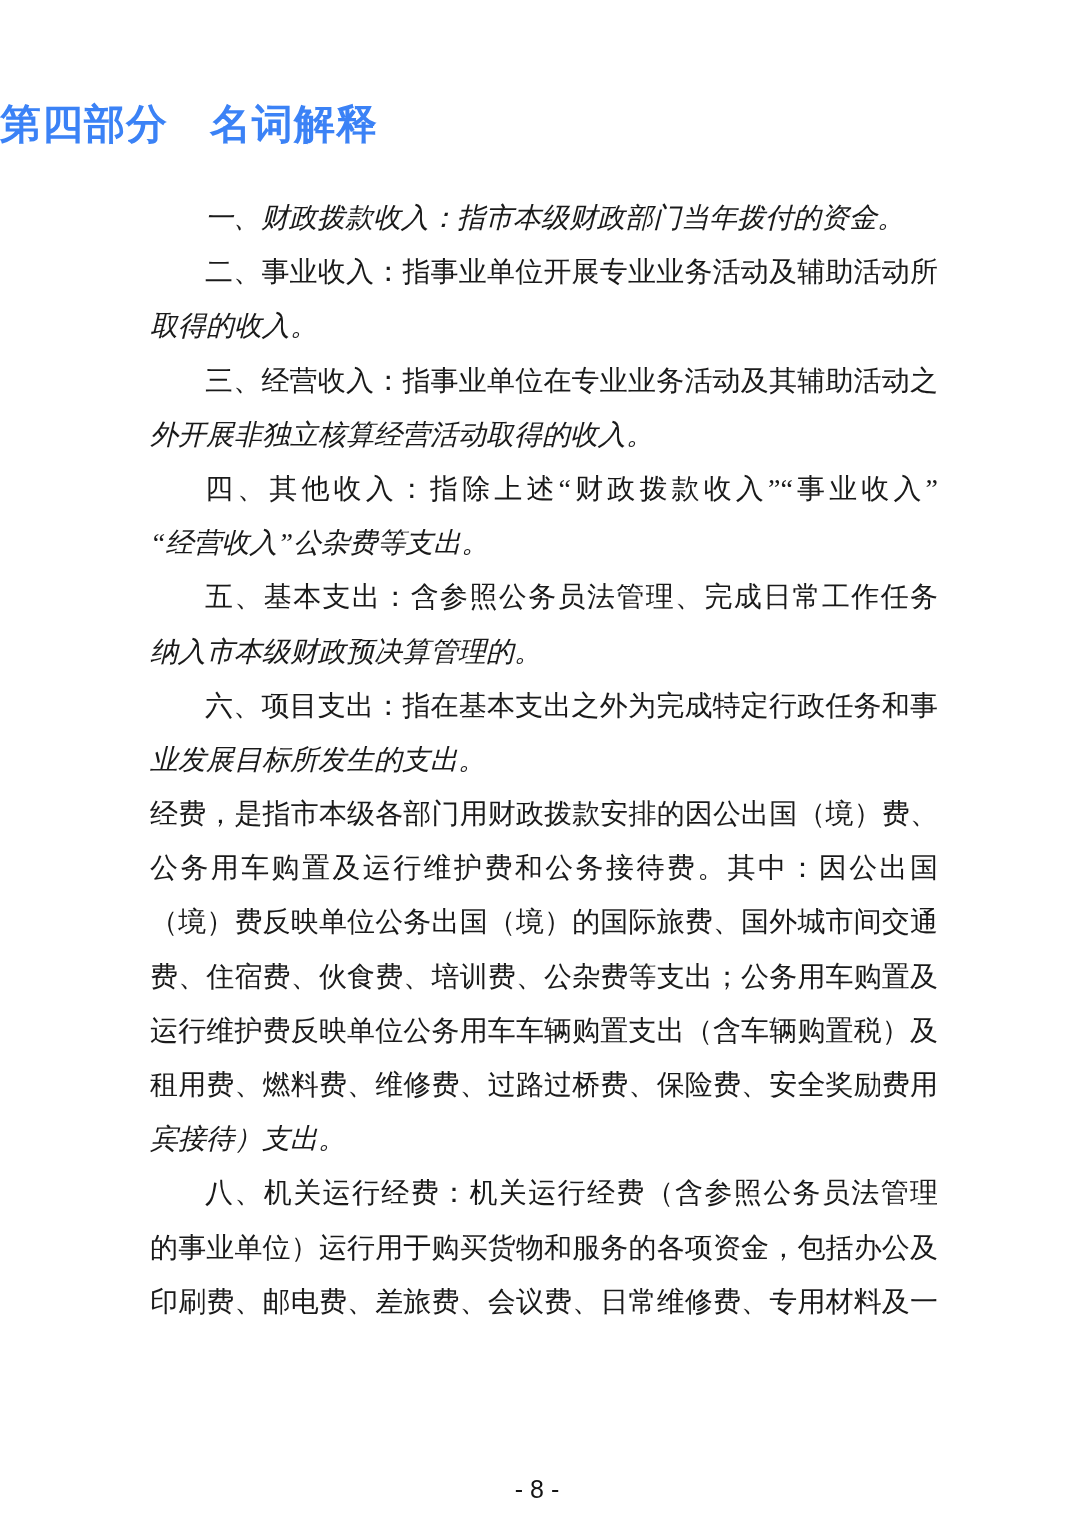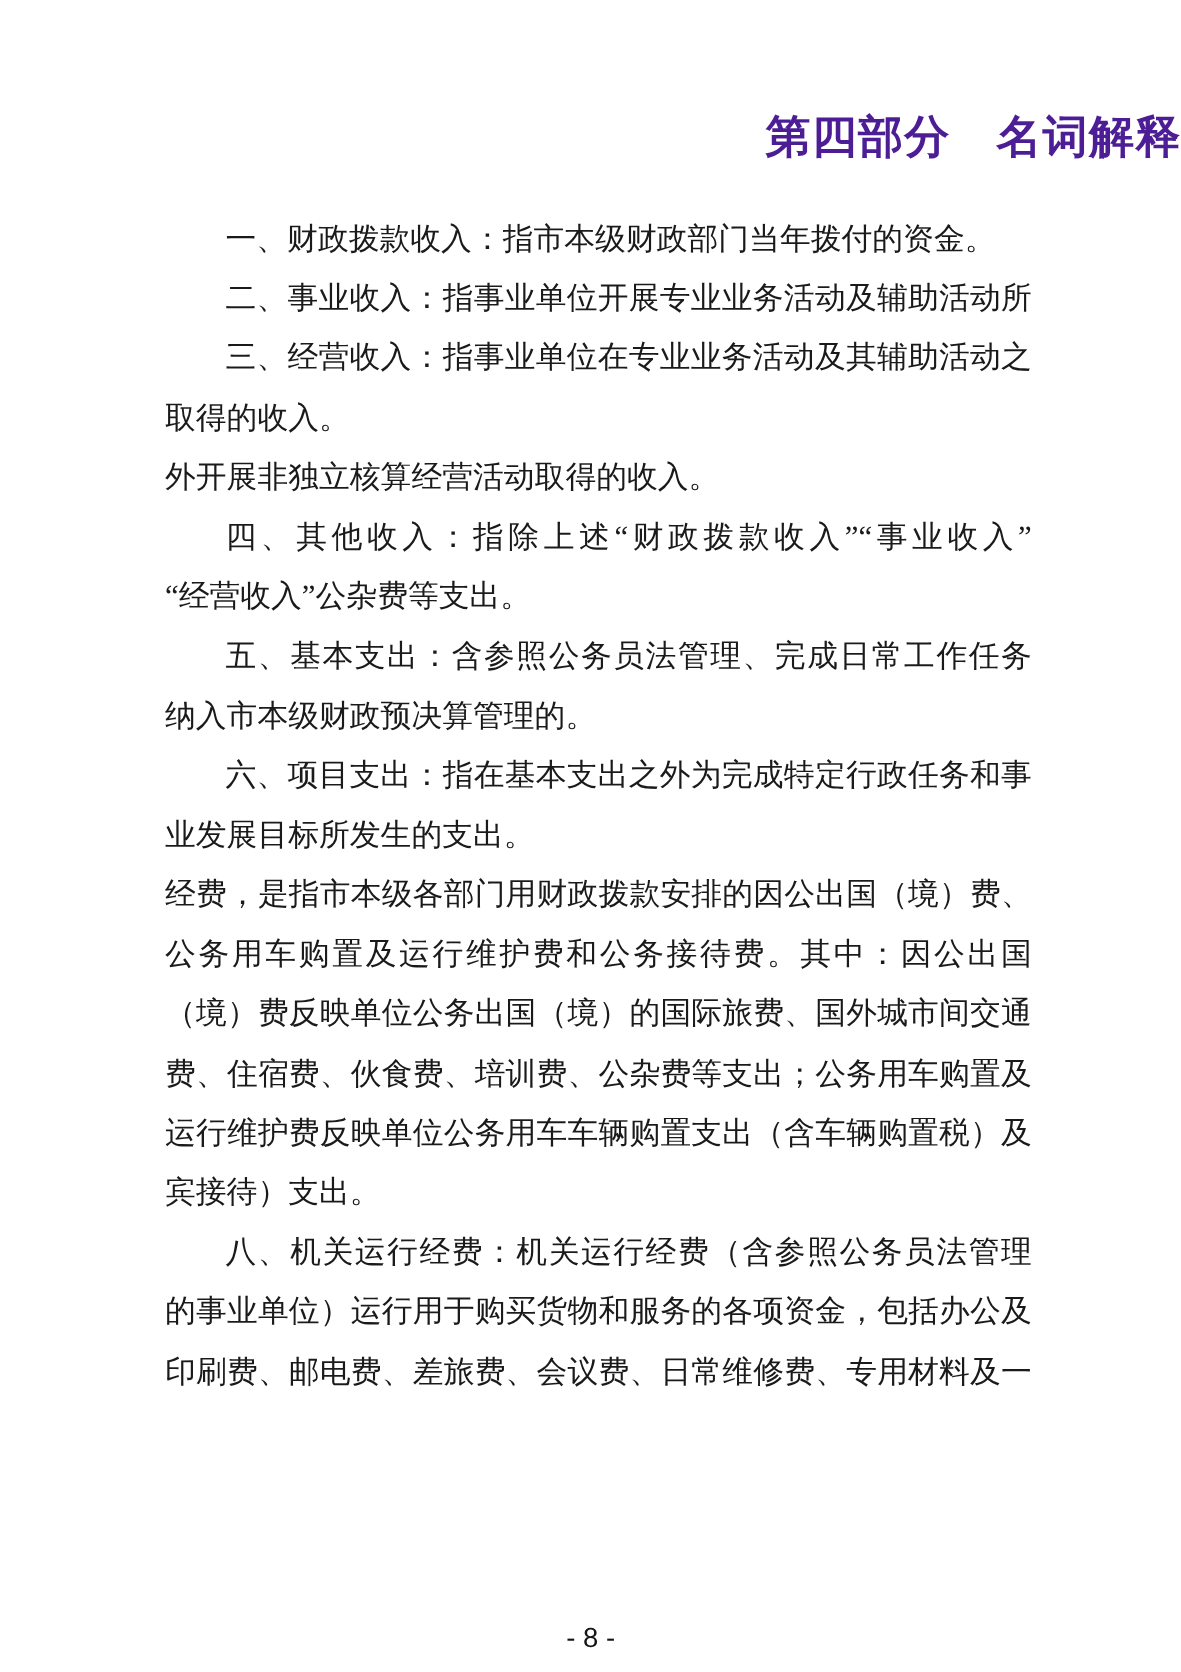--- a/index.html
+++ b/index.html
@@ -14,27 +14,27 @@
     background: #ffffff;
     overflow: hidden;
     font-family: "Liberation Serif", serif;
   }
   .doc-title {
     position: absolute;
     top: 100px;
     left: 0;
     width: 1074px;
     margin: 0;
-    text-align: right;
+    text-align: left;
     font-family: "Liberation Sans", sans-serif;
     font-weight: 700;
     font-size: 41px;
     line-height: 48px;
     letter-spacing: 1px;
-    color: #4c1d95;
+    color: #3b82f6;
   }
   .doc-body {
     position: absolute;
     top: 191px;
     left: 150px;
     width: 788px;
   }
   .line {
     height: 54.2px;
     line-height: 54.2px;
@@ -43,20 +43,21 @@
     overflow: hidden;
     white-space: nowrap;
     text-align: justify;
     text-align-last: justify;
     text-justify: inter-character;
   }
   
   .line.end {
     text-align: left;
     text-align-last: left;
+    font-style: italic;
   }
   
   .line.indent {
     text-indent: 55px;
   }
   .page-number {
     position: absolute;
     top: 1474px;
     left: 0;
     width: 1074px;
@@ -70,34 +71,35 @@
 </head>
 <body>
 
 <div class="page">
 
   <h1 class="doc-title">第四部分　名词解释</h1>
 
   <div class="doc-body">
     <div class="line indent end">一、财政拨款收入：指市本级财政部门当年拨付的资金。</div>
     <div class="line indent">二、事业收入：指事业单位开展专业业务活动及辅助活动所</div>
+    <div class="line end">取得的收入。</div>
     <div class="line indent">三、经营收入：指事业单位在专业业务活动及其辅助活动之</div>
-    <div class="line end">取得的收入。</div>
     <div class="line end">外开展非独立核算经营活动取得的收入。</div>
     <div class="line indent">四、其他收入：指除上述“财政拨款收入”“事业收入”</div>
     <div class="line end">“经营收入”公杂费等支出。</div>
     <div class="line indent">五、基本支出：含参照公务员法管理、完成日常工作任务</div>
     <div class="line end">纳入市本级财政预决算管理的。</div>
     <div class="line indent">六、项目支出：指在基本支出之外为完成特定行政任务和事</div>
     <div class="line end">业发展目标所发生的支出。</div>
     <div class="line">经费，是指市本级各部门用财政拨款安排的因公出国（境）费、</div>
     <div class="line">公务用车购置及运行维护费和公务接待费。其中：因公出国</div>
     <div class="line">（境）费反映单位公务出国（境）的国际旅费、国外城市间交通</div>
     <div class="line">费、住宿费、伙食费、培训费、公杂费等支出；公务用车购置及</div>
     <div class="line">运行维护费反映单位公务用车车辆购置支出（含车辆购置税）及</div>
+    <div class="line">租用费、燃料费、维修费、过路过桥费、保险费、安全奖励费用</div>
     <div class="line end">宾接待）支出。</div>
     <div class="line indent">八、机关运行经费：机关运行经费（含参照公务员法管理</div>
     <div class="line">的事业单位）运行用于购买货物和服务的各项资金，包括办公及</div>
     <div class="line">印刷费、邮电费、差旅费、会议费、日常维修费、专用材料及一</div>
   </div>
 
   <div class="page-number">- 8 -</div>
 
 </div>
 

